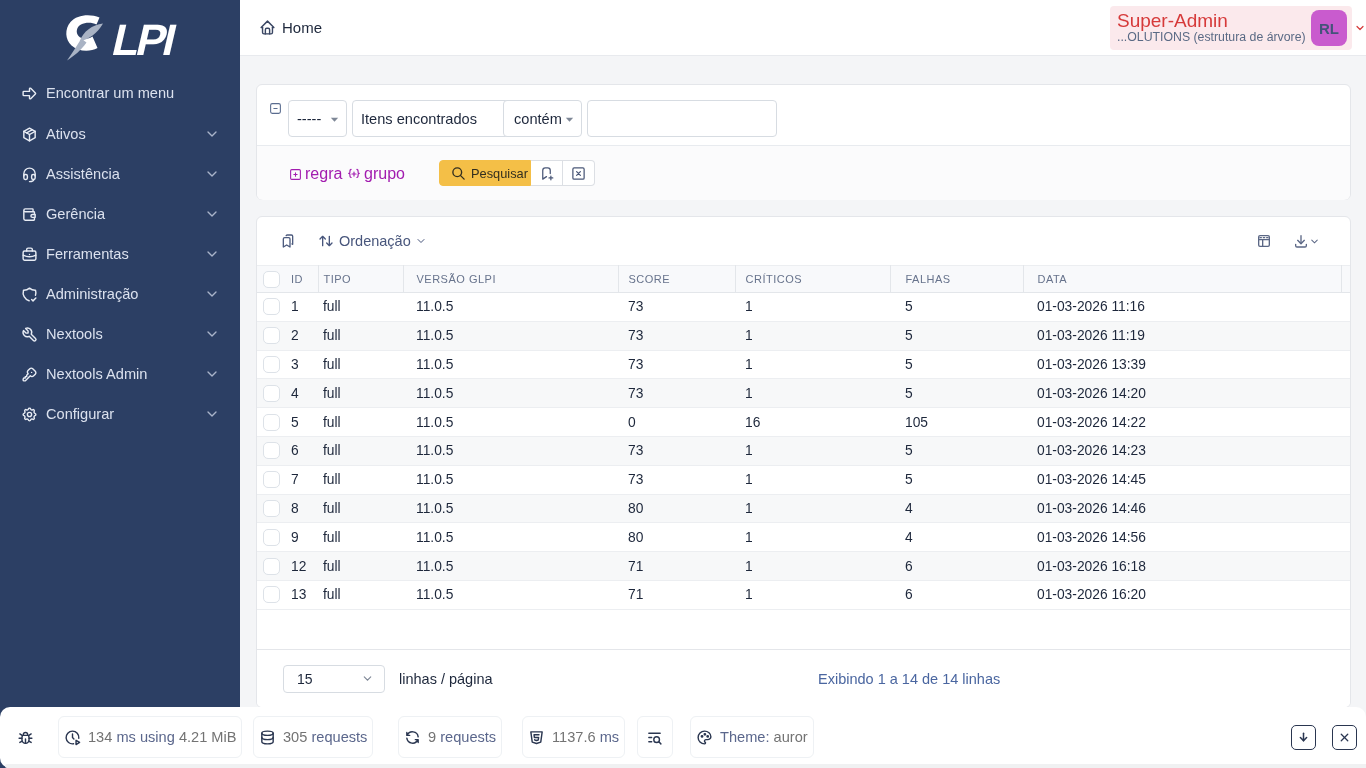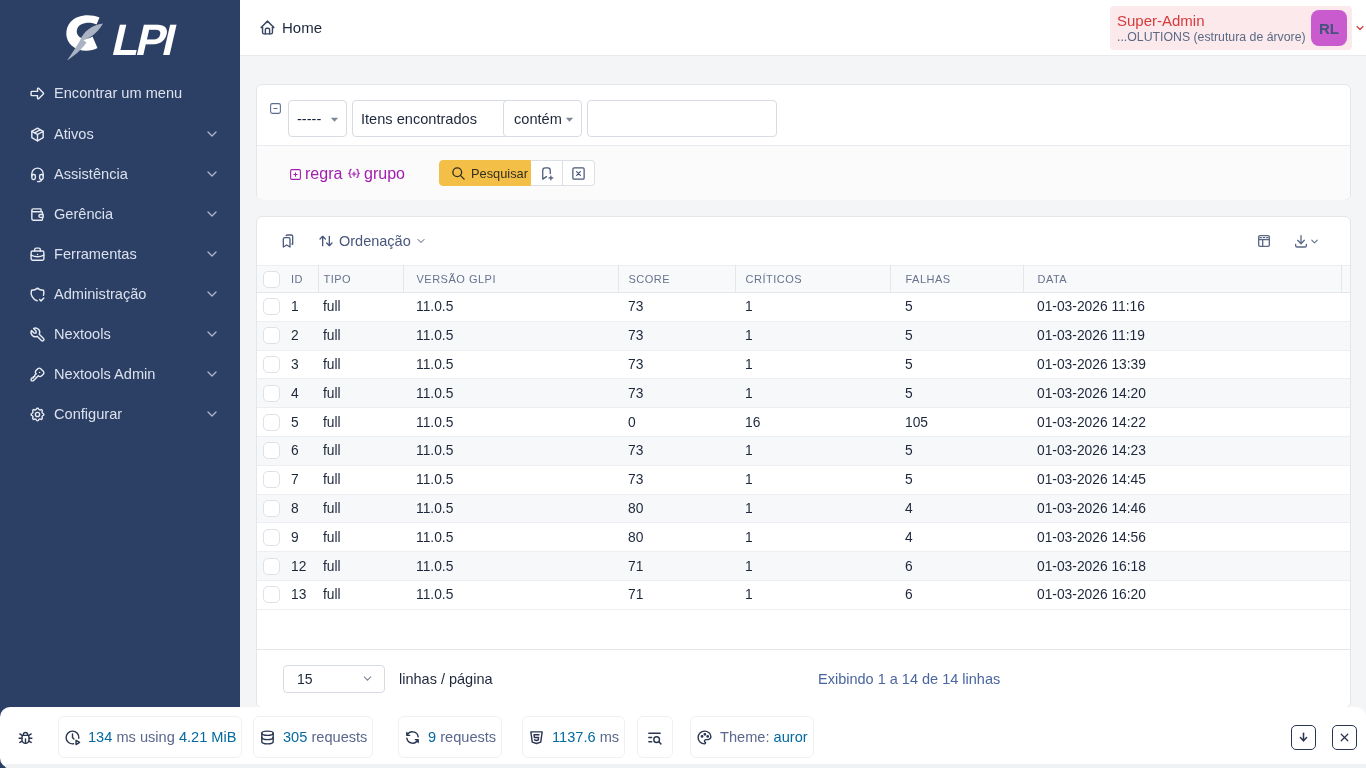--- a/index.html
+++ b/index.html
@@ -5,34 +5,34 @@
 <style>
 * { margin:0; padding:0; box-sizing:border-box; }
 html,body { width:1366px; height:768px; overflow:hidden; }
 body { font-family:"Liberation Sans", sans-serif; background:#f4f5f7; color:#1d273b; font-size:14px; }
 svg { display:block; }
 
 
 .sidebar { position:fixed; left:0; top:0; width:240px; height:768px; background:#2c3f64; z-index:1; }
 .logo { margin:12px 0 0 64px; }
 .menu { list-style:none; margin-top:9px; }
-.menu li { height:40px; display:flex; align-items:center; padding:0 20px 0 29px; color:#dbe1ee; font-size:14.6px; }
+.menu li { height:40px; display:flex; align-items:center; padding:0 20px 0 21px; color:#dbe1ee; font-size:14.6px; }
 .menu li .mi { width:17px; height:17px; margin-right:8px; flex:none; color:#e8ecf4; }
 .menu li .chev { margin-left:auto; color:#aab4c9; }
 
 
 .topbar { position:absolute; left:240px; top:0; right:0; height:56px; background:#fff; border-bottom:1px solid #e8eaee; display:flex; align-items:center; z-index:2;}
 .home { display:flex; align-items:center; margin-left:19px; font-size:15px; color:#1d273b; }
 .home svg { margin-right:6px; color:#3a4663; }
 .searchbox { position:absolute; left:553px; top:9px; width:292px; height:38px; border:1px solid #d9dee4; border-radius:4px; background:#fff; display:flex; align-items:center; }
 .searchbox .ph { margin-left:16px; color:#9aa3b1; font-size:14.5px; }
 .searchbox svg { position:absolute; right:13px; color:#5f6b80; }
 .userbox { position:absolute; right:14px; top:6px; width:242px; height:44px; background:#fbe9ec; border-radius:4px; }
 .usertxt { position:absolute; left:7px; top:6px; text-align:left; white-space:nowrap; }
-.usertxt .l1 { color:#d63a3a; font-size:15px; line-height:17px; }
+.usertxt .l1 { color:#d63a3a; font-size:19px; line-height:17px; }
 .usertxt .l2 { color:#5a6a85; font-size:12.3px; line-height:17.5px; }
 .avatar { position:absolute; right:5px; top:4px; width:36px; height:36px; background:#c95bce; border-radius:8px; color:#44537a; font-weight:bold; font-size:15px; display:flex; align-items:center; justify-content:center; }
 .userchev { position:absolute; right:-14px; top:16px; color:#d63a3a; }
 
 
 .content { position:absolute; left:240px; top:56px; right:0; }
 .card { background:#fff; border:1px solid #e4e6ea; border-radius:6px; }
 .card1 { margin:28px 15px 0 16px; height:116px; position:relative; }
 .frow1 { position:absolute; left:0; top:0; right:0; height:61px; }
 .minusic { position:absolute; left:12px; top:17px; color:#5a6c8f; }
@@ -84,21 +84,21 @@
 .plabel { margin-left:14px; font-size:14.5px; color:#1d273b; }
 .pinfo { position:absolute; left:561px; color:#4a66a0; font-size:14.5px; }
 
 
 .debugbar { position:fixed; left:0; right:0; bottom:0; height:61px; background:#fff; border-radius:10px 10px 0 10px; z-index:5; }
 .scrollstrip { position:fixed; left:5px; right:0; bottom:0; height:4.5px; background:#f0f1f2; border-radius:3px 0 0 3px; z-index:6; }
 .dbwrap { position:absolute; left:0; top:0; right:0; height:61px; display:flex; align-items:center; }
 .dbug { margin-left:17px; color:#2a3650; }
 .dbitem { position:absolute; top:9px; height:42px; border:1px solid #eef1f4; border-radius:6px; display:flex; align-items:center; padding:0 5px 0 5px; font-size:14.6px; color:#2a3650; }
 .dbitem svg { color:#2a3650; }
-.dbitem b { font-weight:normal; color:#0369a1; }
+.dbitem b { font-weight:normal; color:#737373; }
 .dbitem .u { color:#5b678c; }
 .dbitem .sp { width:7px; }
 .db1 { left:58px; }
 .db2 { left:253px; }
 .db3 { left:398px; }
 .db4 { left:522px; }
 .db5 { left:637px; }
 .db6 { left:690px; }
 .dbright { position:absolute; right:0; top:0; height:61px; display:flex; align-items:center; }
 .sqbtn { width:25px; height:25px; border:1.6px solid #2a3650; border-radius:5px; color:#2a3650; display:flex; align-items:center; justify-content:center; }

